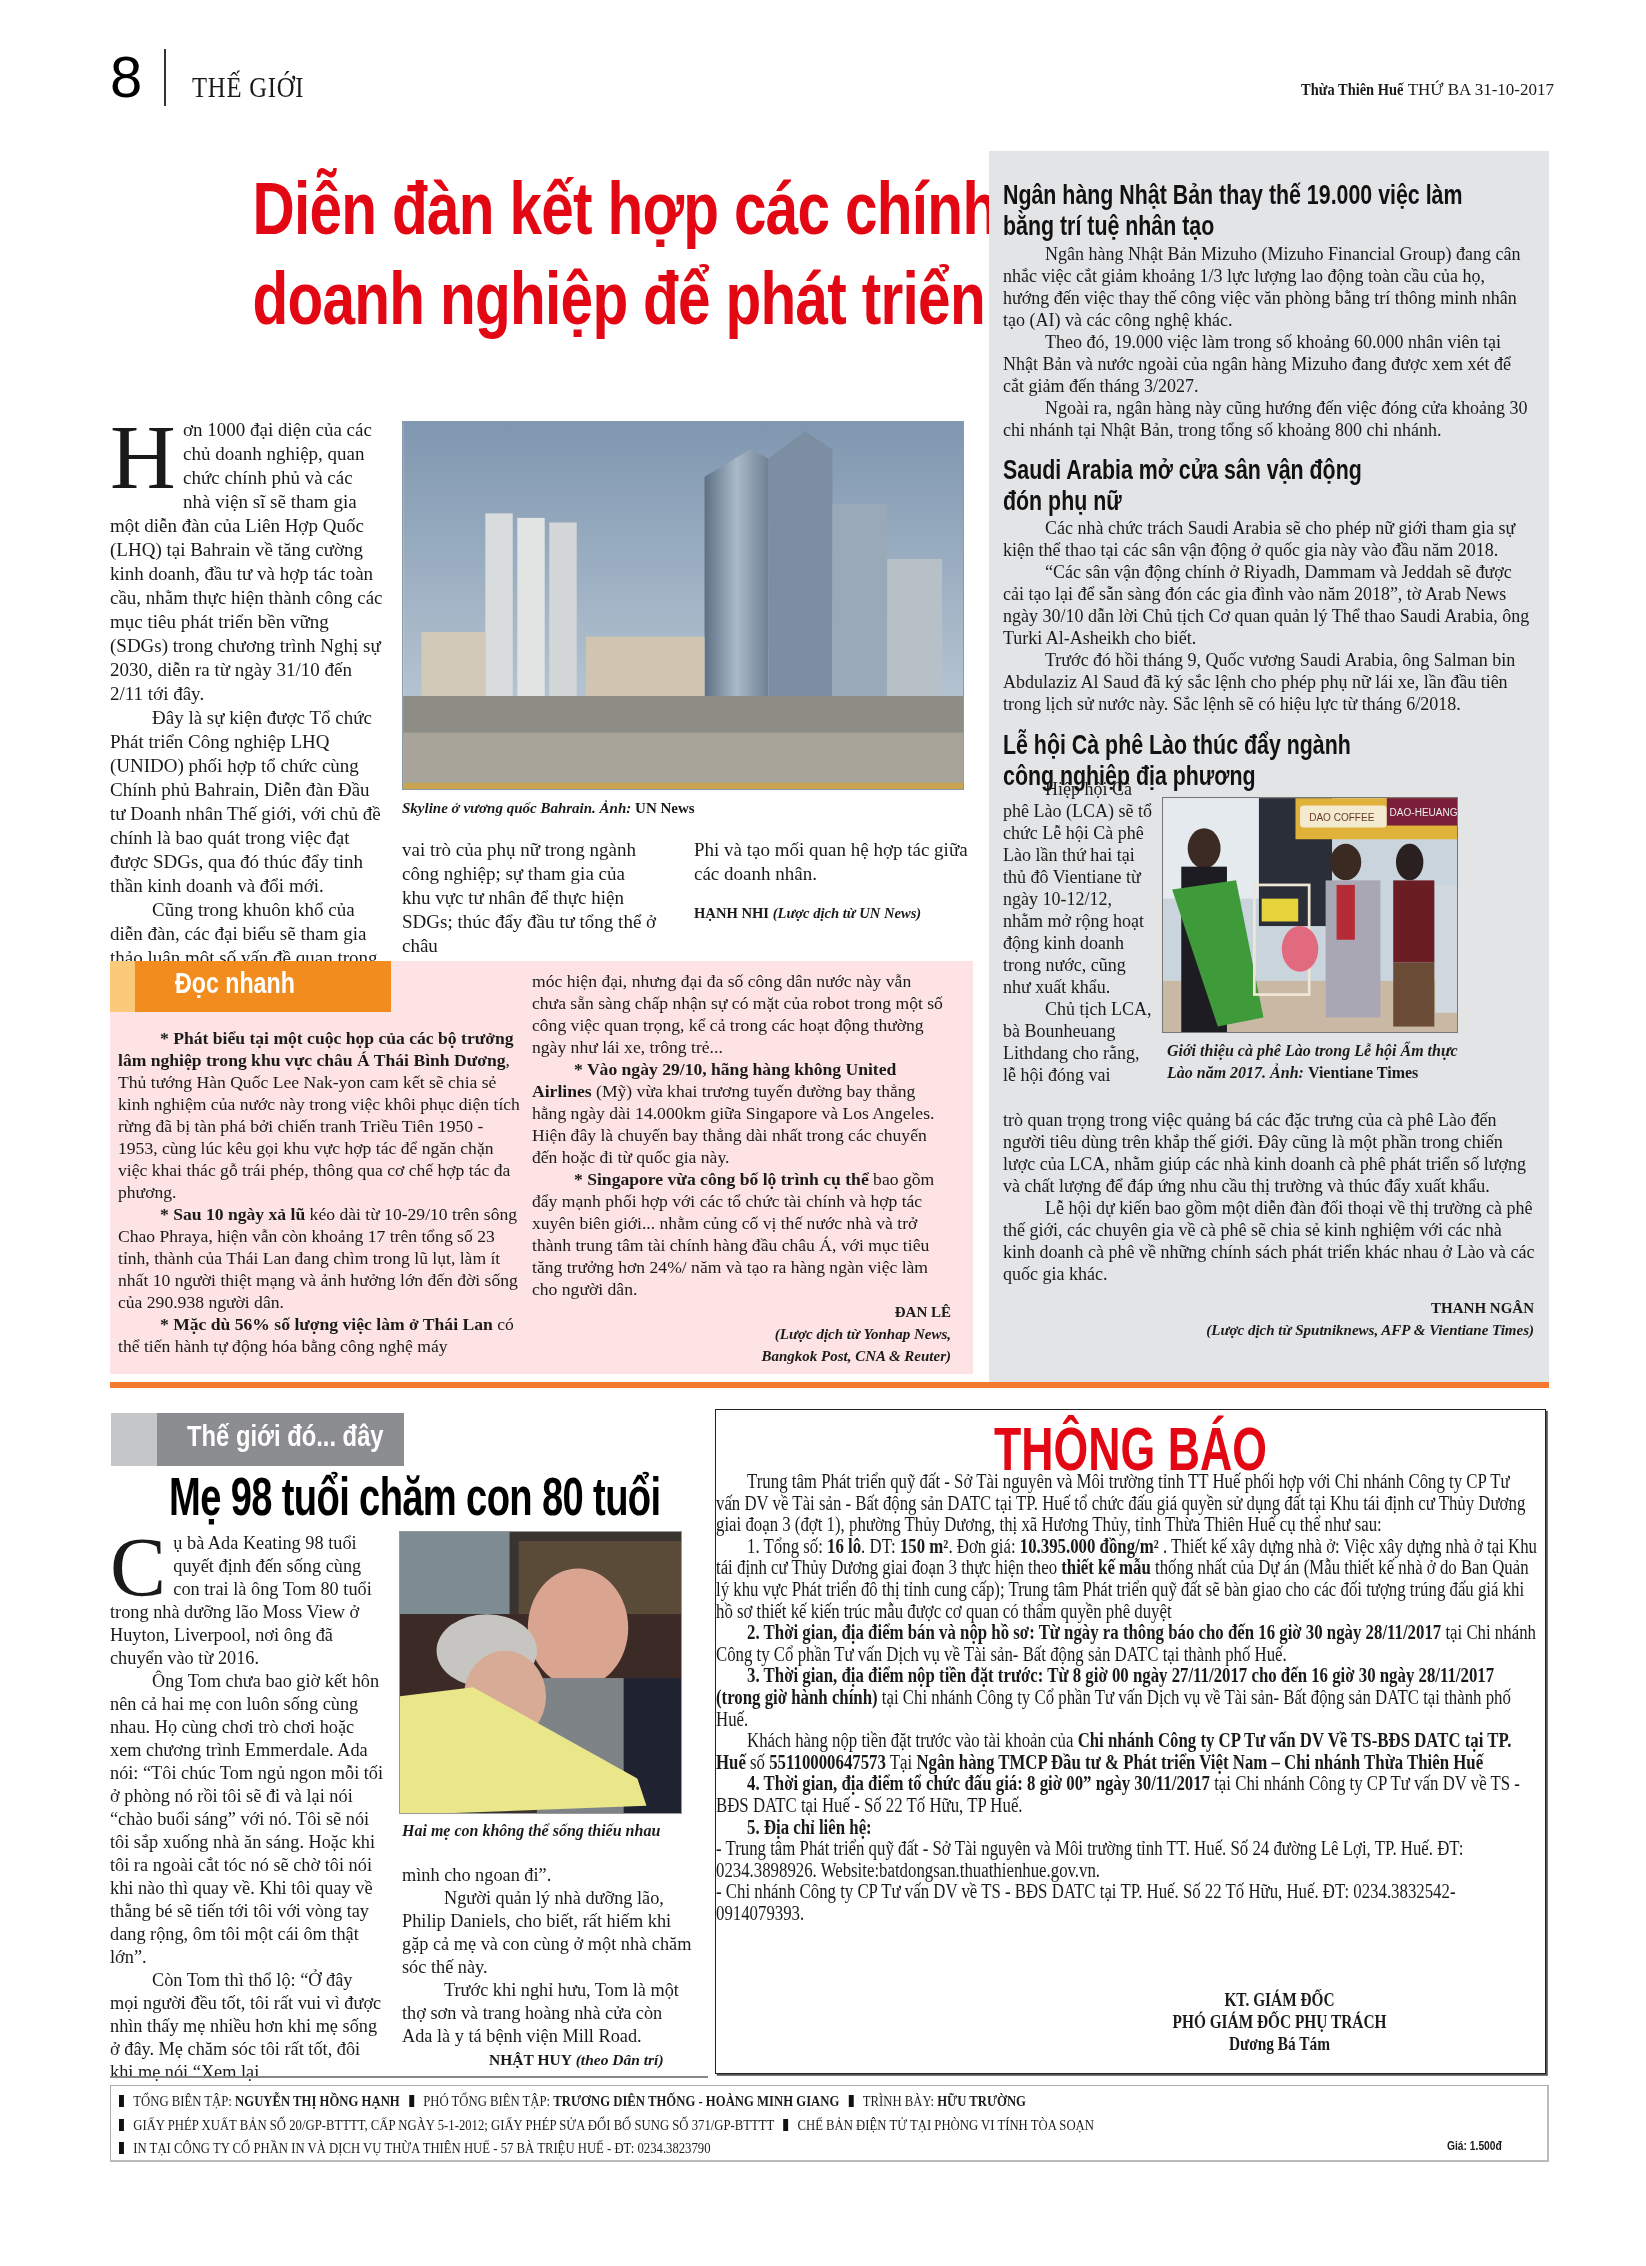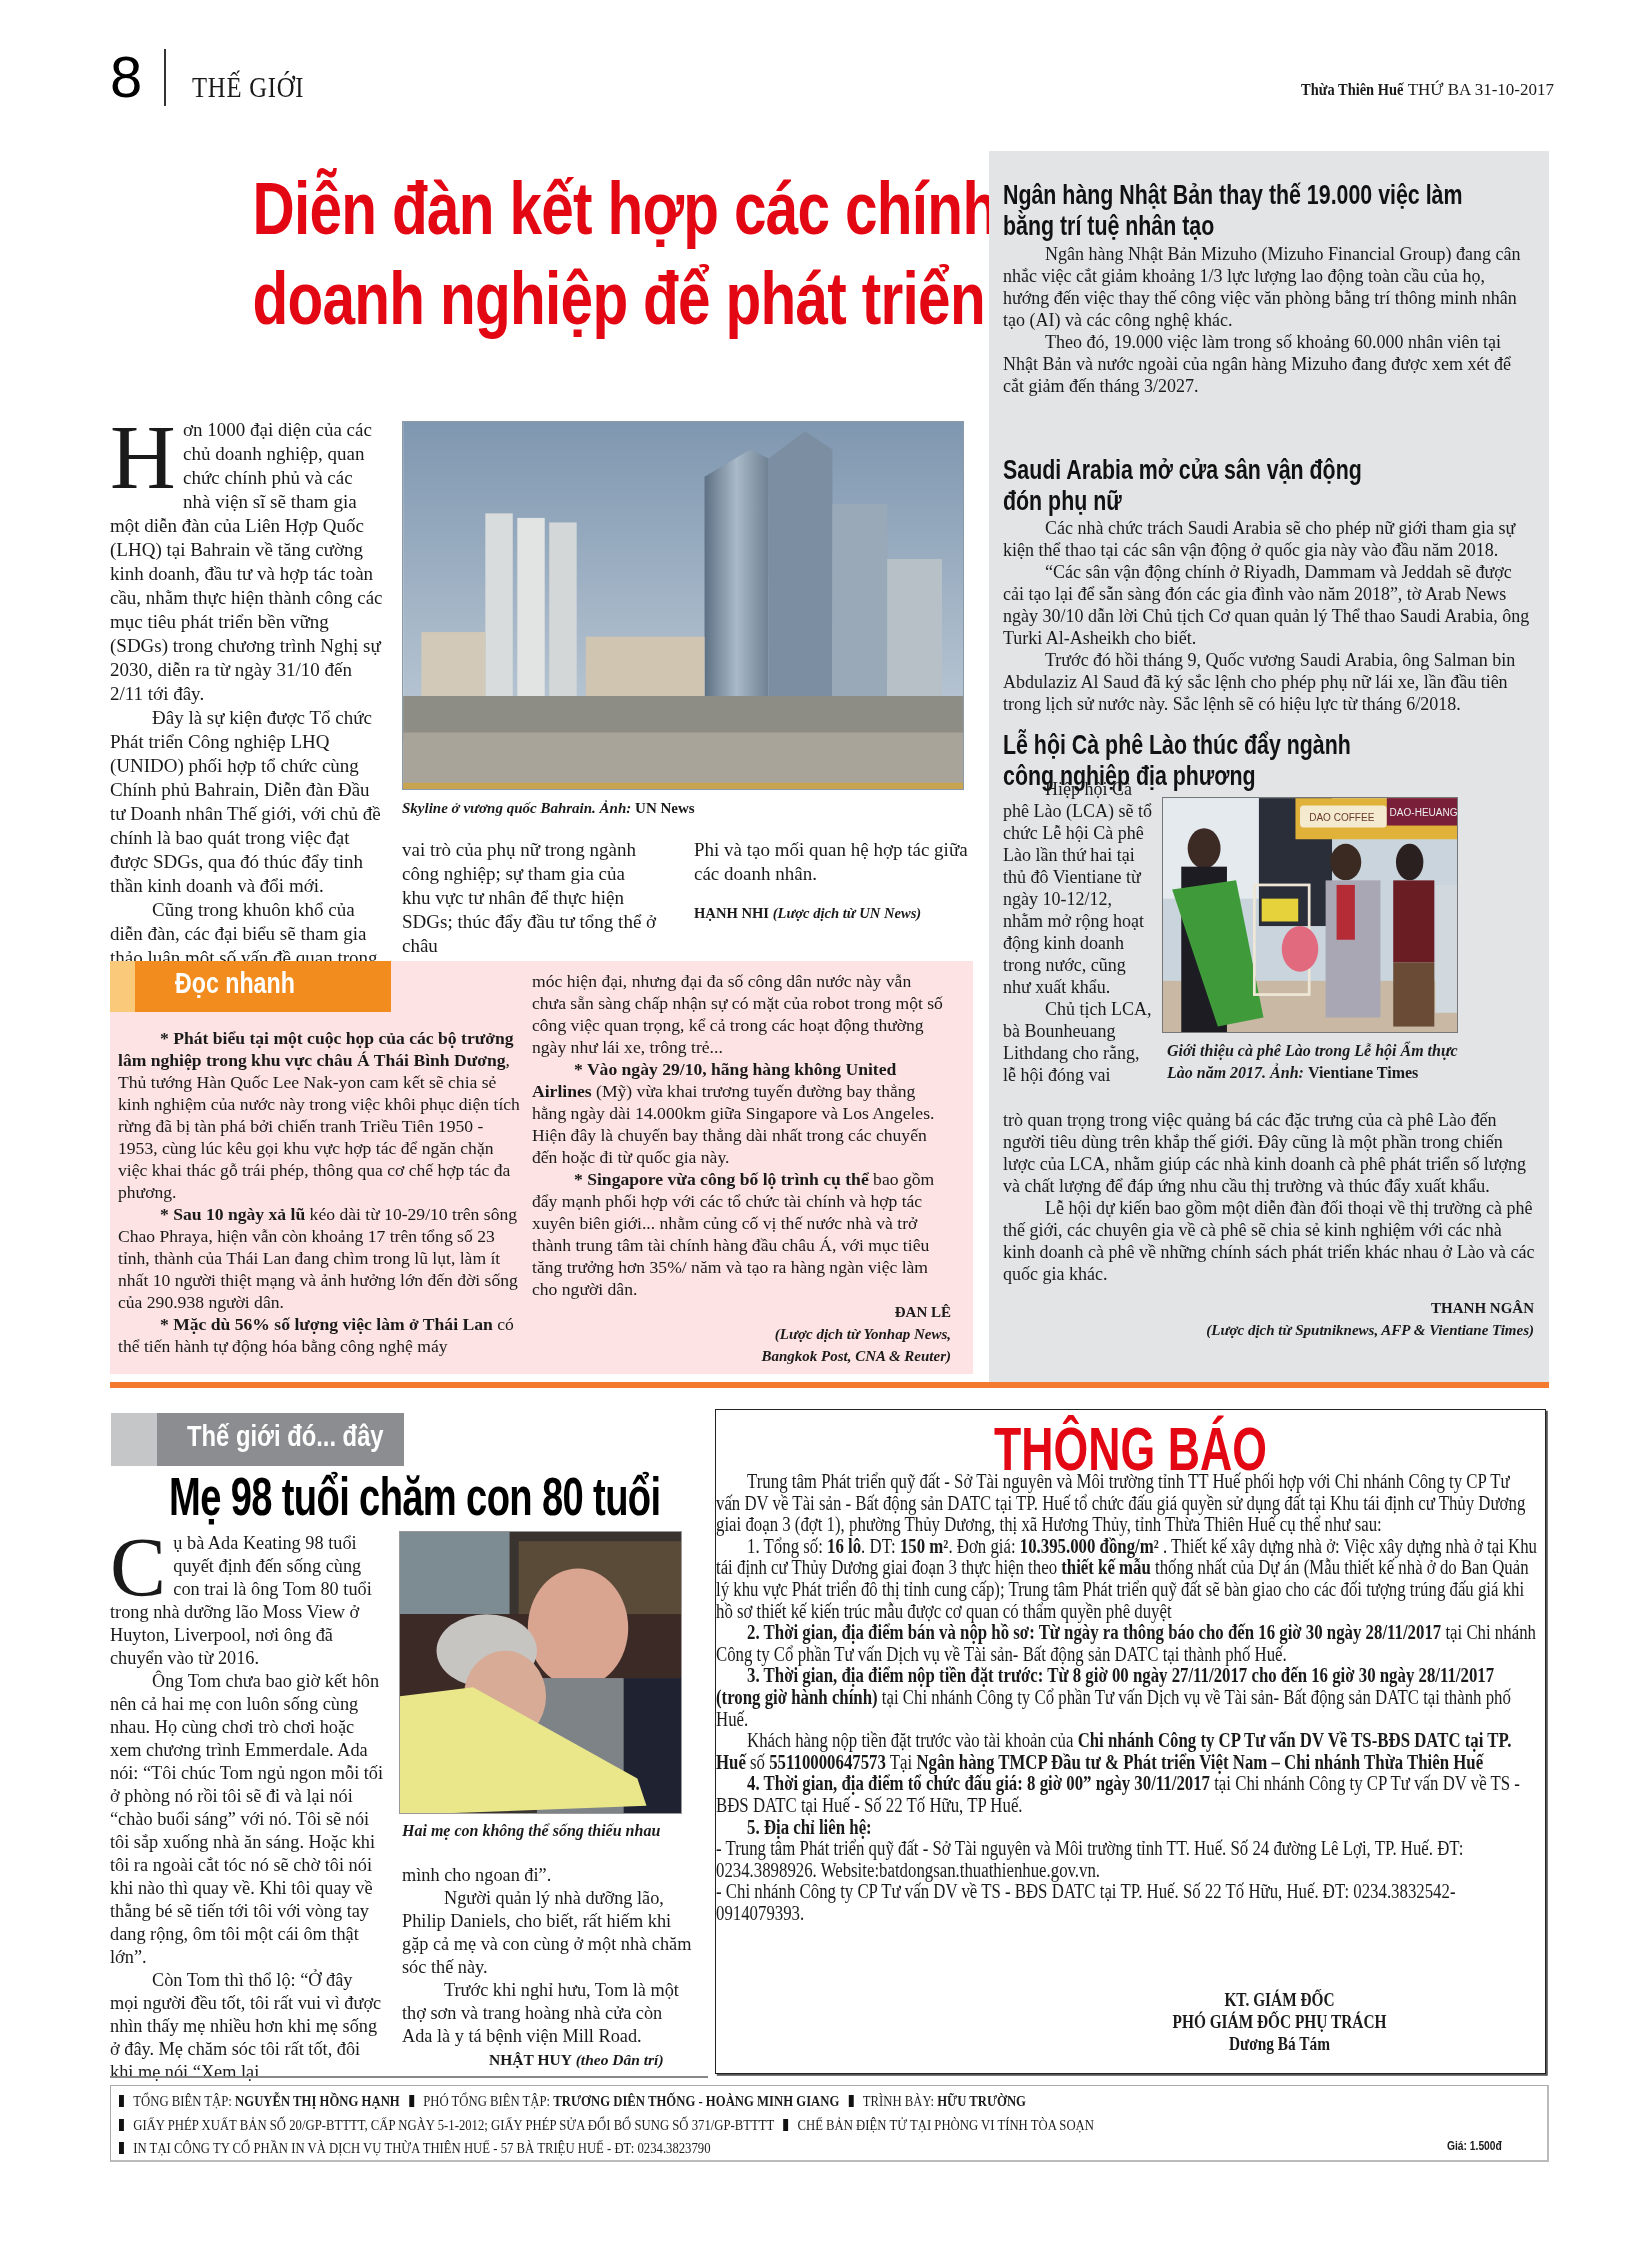--- a/index.html
+++ b/index.html
@@ -138,20 +138,21 @@
 <div class="abs" id="gray-panel"></div>
 
 <div class="abs" style="left:1003px; top:179px; width:548px;">
   <div class="panel-head">
     <div>Ngân hàng Nhật Bản thay thế 19.000 việc làm</div>
     <div>bằng trí tuệ nhân tạo</div>
   </div>
   <div class="panel-text" style="margin-top:1.8px; width:525px;">
     <p class="indent">Ngân hàng Nhật Bản Mizuho (Mizuho Financial Group) đang cân nhắc việc cắt giảm khoảng 1/3 lực lượng lao động toàn cầu của họ, hướng đến việc thay thế công việc văn phòng bằng trí thông minh nhân tạo (AI) và các công nghệ khác.</p>
     <p class="indent">Theo đó, 19.000 việc làm trong số khoảng 60.000 nhân viên tại Nhật Bản và nước ngoài của ngân hàng Mizuho đang được xem xét để cắt giảm đến tháng 3/2027.</p>
+    <p class="indent">Ngoài ra, ngân hàng này cũng hướng đến việc đóng cửa khoảng 30 chi nhánh tại Nhật Bản, trong tổng số khoảng 800 chi nhánh.</p>
   </div>
 </div>
 
 <div class="abs" style="left:1003px; top:454px; width:548px;">
   <div class="panel-head">
     <div>Saudi Arabia mở cửa sân vận động</div>
     <div>đón phụ nữ</div>
   </div>
   <div class="panel-text" style="margin-top:1px; width:530px;">
     <p class="indent">Các nhà chức trách Saudi Arabia sẽ cho phép nữ giới tham gia sự kiện thể thao tại các sân vận động ở quốc gia này vào đầu năm 2018.</p>
@@ -214,21 +215,21 @@
 <div class="abs" id="docnhanh-label">Đọc nhanh</div>
 
 <div class="abs dn-text" id="docnhanh-col1">
   <p class="indent"><span class="bold">* Phát biểu tại một cuộc họp của các bộ trưởng lâm nghiệp trong khu vực châu Á Thái Bình Dương</span><span>, Thủ tướng Hàn Quốc Lee Nak-yon cam kết sẽ chia sẻ kinh nghiệm của nước này trong việc khôi phục diện tích rừng đã bị tàn phá bởi chiến tranh Triều Tiên 1950 - 1953, cùng lúc kêu gọi khu vực hợp tác để ngăn chặn việc khai thác gỗ trái phép, thông qua cơ chế hợp tác đa phương.</span></p>
   <p class="indent"><span class="bold">* Sau 10 ngày xả lũ</span><span> kéo dài từ 10-29/10 trên sông Chao Phraya, hiện vẫn còn khoảng 17 trên tổng số 23 tỉnh, thành của Thái Lan đang chìm trong lũ lụt, làm ít nhất 10 người thiệt mạng và ảnh hưởng lớn đến đời sống của 290.938 người dân.</span></p>
   <p class="indent"><span class="bold">* Mặc dù 56% số lượng việc làm ở Thái Lan</span><span> có thể tiến hành tự động hóa bằng công nghệ máy</span></p>
 </div>
 <div class="abs dn-text" id="docnhanh-col2" style="width:416px;">
   <p>móc hiện đại, nhưng đại đa số công dân nước này vẫn chưa sẵn sàng chấp nhận sự có mặt của robot trong một số công việc quan trọng, kể cả trong các hoạt động thường ngày như lái xe, trông trẻ...</p>
   <p class="indent"><span class="bold">* Vào ngày 29/10, hãng hàng không United Airlines</span><span> (Mỹ) vừa khai trương tuyến đường bay thẳng hằng ngày dài 14.000km giữa Singapore và Los Angeles. Hiện đây là chuyến bay thẳng dài nhất trong các chuyến đến hoặc đi từ quốc gia này.</span></p>
-  <p class="indent"><span class="bold">* Singapore vừa công bố lộ trình cụ thể</span><span> bao gồm đẩy mạnh phối hợp với các tổ chức tài chính và hợp tác xuyên biên giới... nhằm củng cố vị thế nước nhà và trở thành trung tâm tài chính hàng đầu châu Á, với mục tiêu tăng trưởng hơn 35%/ năm và tạo ra hàng ngàn việc làm cho người dân.</span></p>
+  <p class="indent"><span class="bold">* Singapore vừa công bố lộ trình cụ thể</span><span> bao gồm đẩy mạnh phối hợp với các tổ chức tài chính và hợp tác xuyên biên giới... nhằm củng cố vị thế nước nhà và trở thành trung tâm tài chính hàng đầu châu Á, với mục tiêu tăng trưởng hơn 24%/ năm và tạo ra hàng ngàn việc làm cho người dân.</span></p>
 </div>
 <div class="abs" style="left:640px; top:1301px; width:311px; text-align:right; font-size:15px; line-height:22px;">
   <div class="bold">ĐAN LÊ</div>
   <div class="bold ital">(Lược dịch từ Yonhap News,</div>
   <div class="bold ital">Bangkok Post, CNA &amp; Reuter)</div>
 </div>
 
 <div class="abs" id="orange-rule"></div>
 
 <div class="abs" id="tgdd-tab-light"></div>

